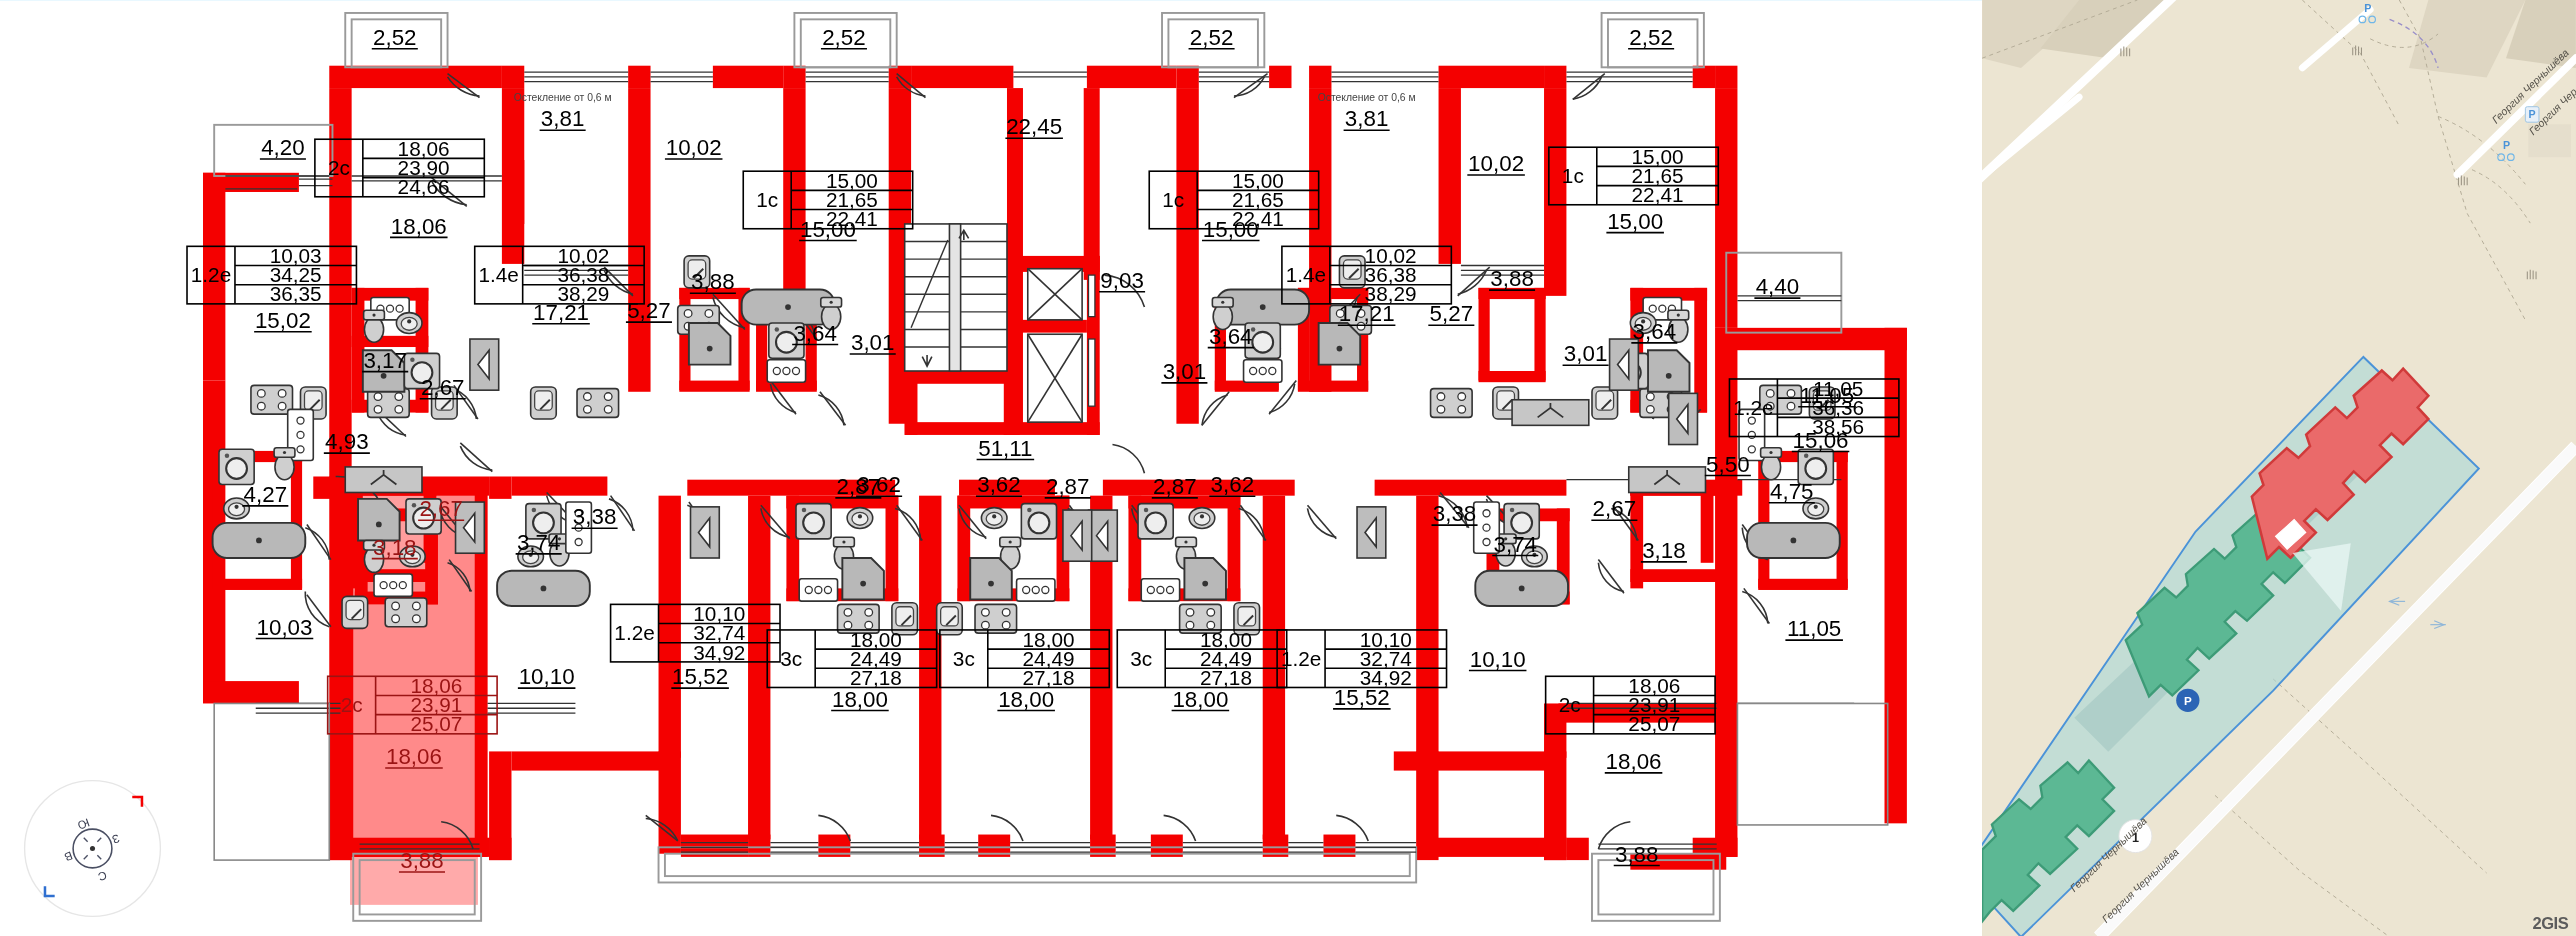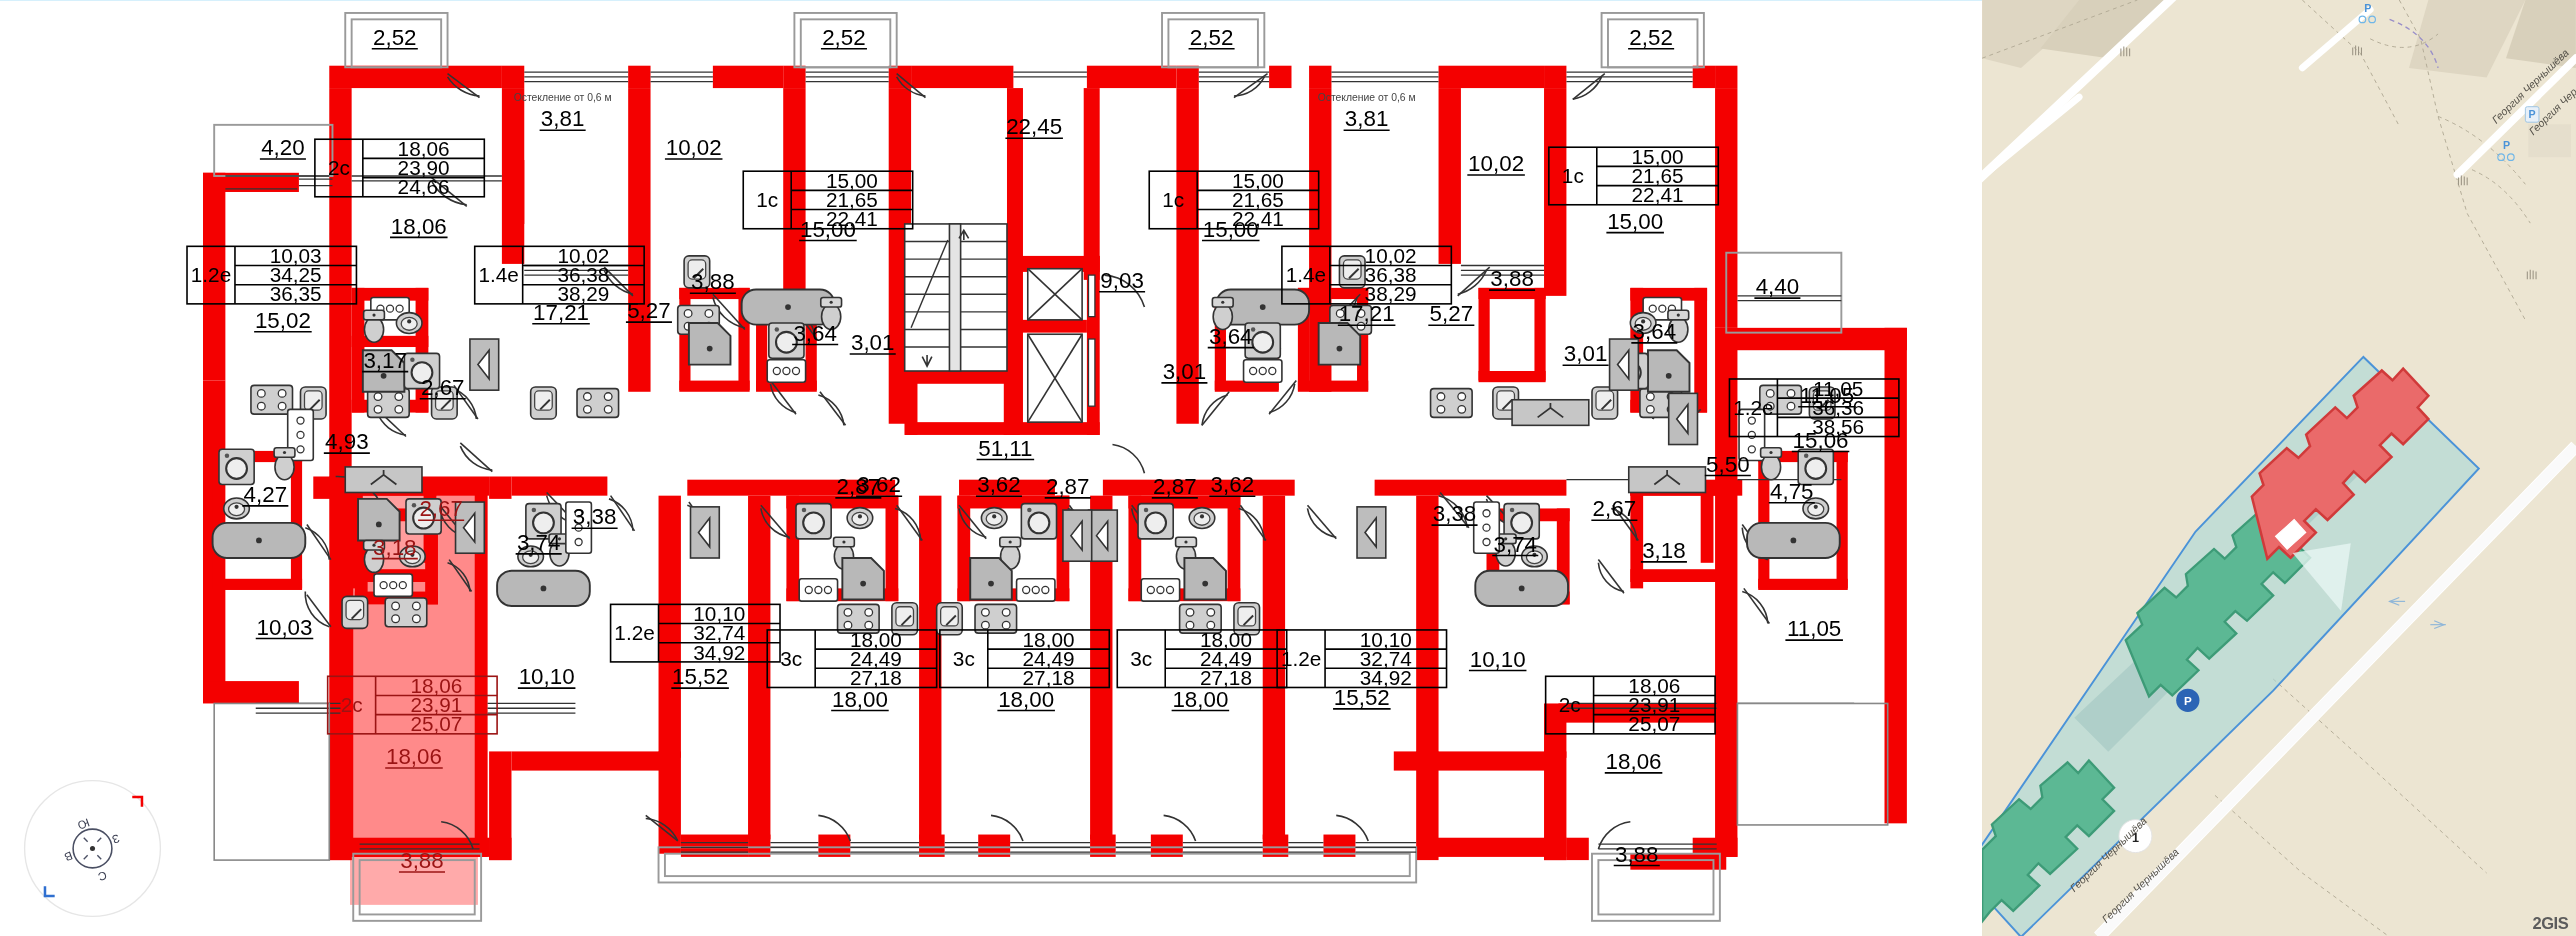--- a/index.html
+++ b/index.html
@@ -1,21 +1,21 @@
 <!DOCTYPE html>
 <html><head>
 <meta charset="utf-8">
 <title>Floor plan viewer</title>
 <style>
   html,body{margin:0;padding:0;background:#ffffff;}
   body{width:2576px;height:937px;overflow:hidden;font-family:"Liberation Sans",sans-serif;}
   #root{position:relative;width:2576px;height:937px;}
 
   
-  #plan-pane{position:absolute;left:0;top:0;width:1982px;height:937px;background:#0ea5e9;overflow:hidden;}
+  #plan-pane{position:absolute;left:0;top:0;width:1982px;height:937px;background:#7dd3fc;overflow:hidden;}
   #plan-svg{position:absolute;left:0;top:0;}
 
   
   #compass{position:absolute;left:11.6px;top:768px;width:161px;height:161px;}
 
   
   #map-pane{position:absolute;left:1982px;top:0;width:594px;height:937px;overflow:hidden;background:#e9e2cf;}
   #map-svg{position:absolute;left:0;top:0;}
   #map-logo{position:absolute;right:7.8px;bottom:3.9px;font:bold 16.5px "Liberation Sans",sans-serif;color:#5c5c5c;letter-spacing:-0.5px;}
   .st-label{font:italic 11px "Liberation Sans",sans-serif;fill:#55524a;}

